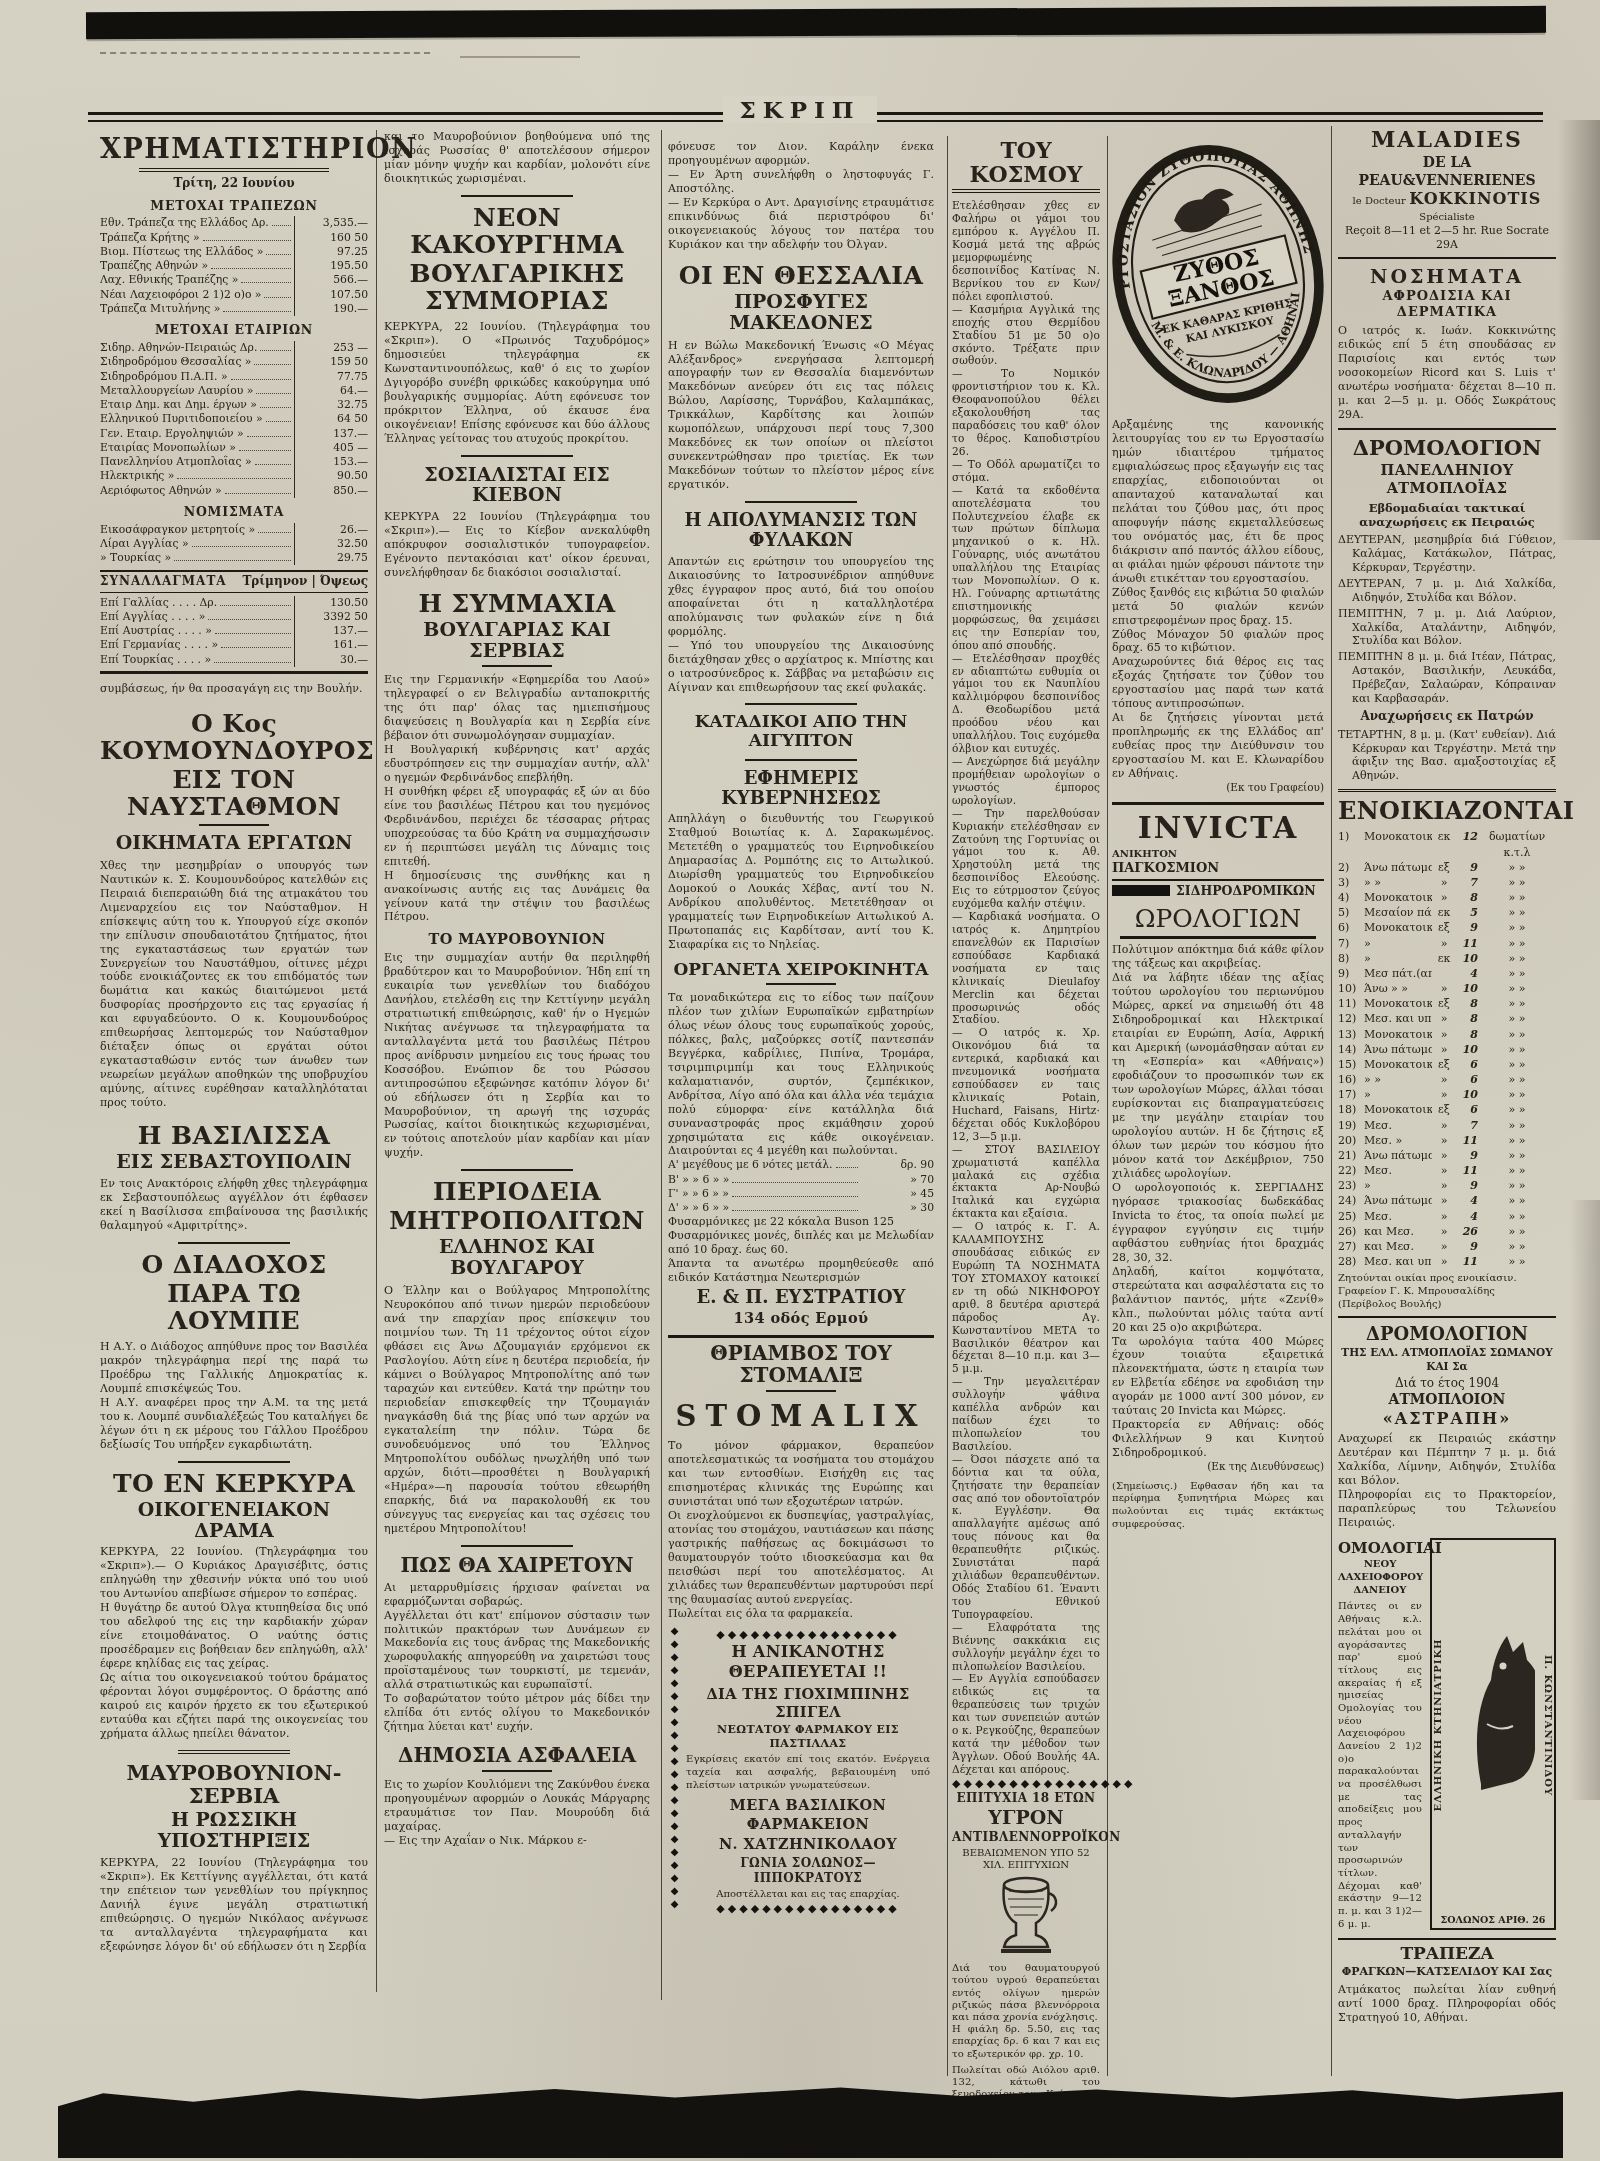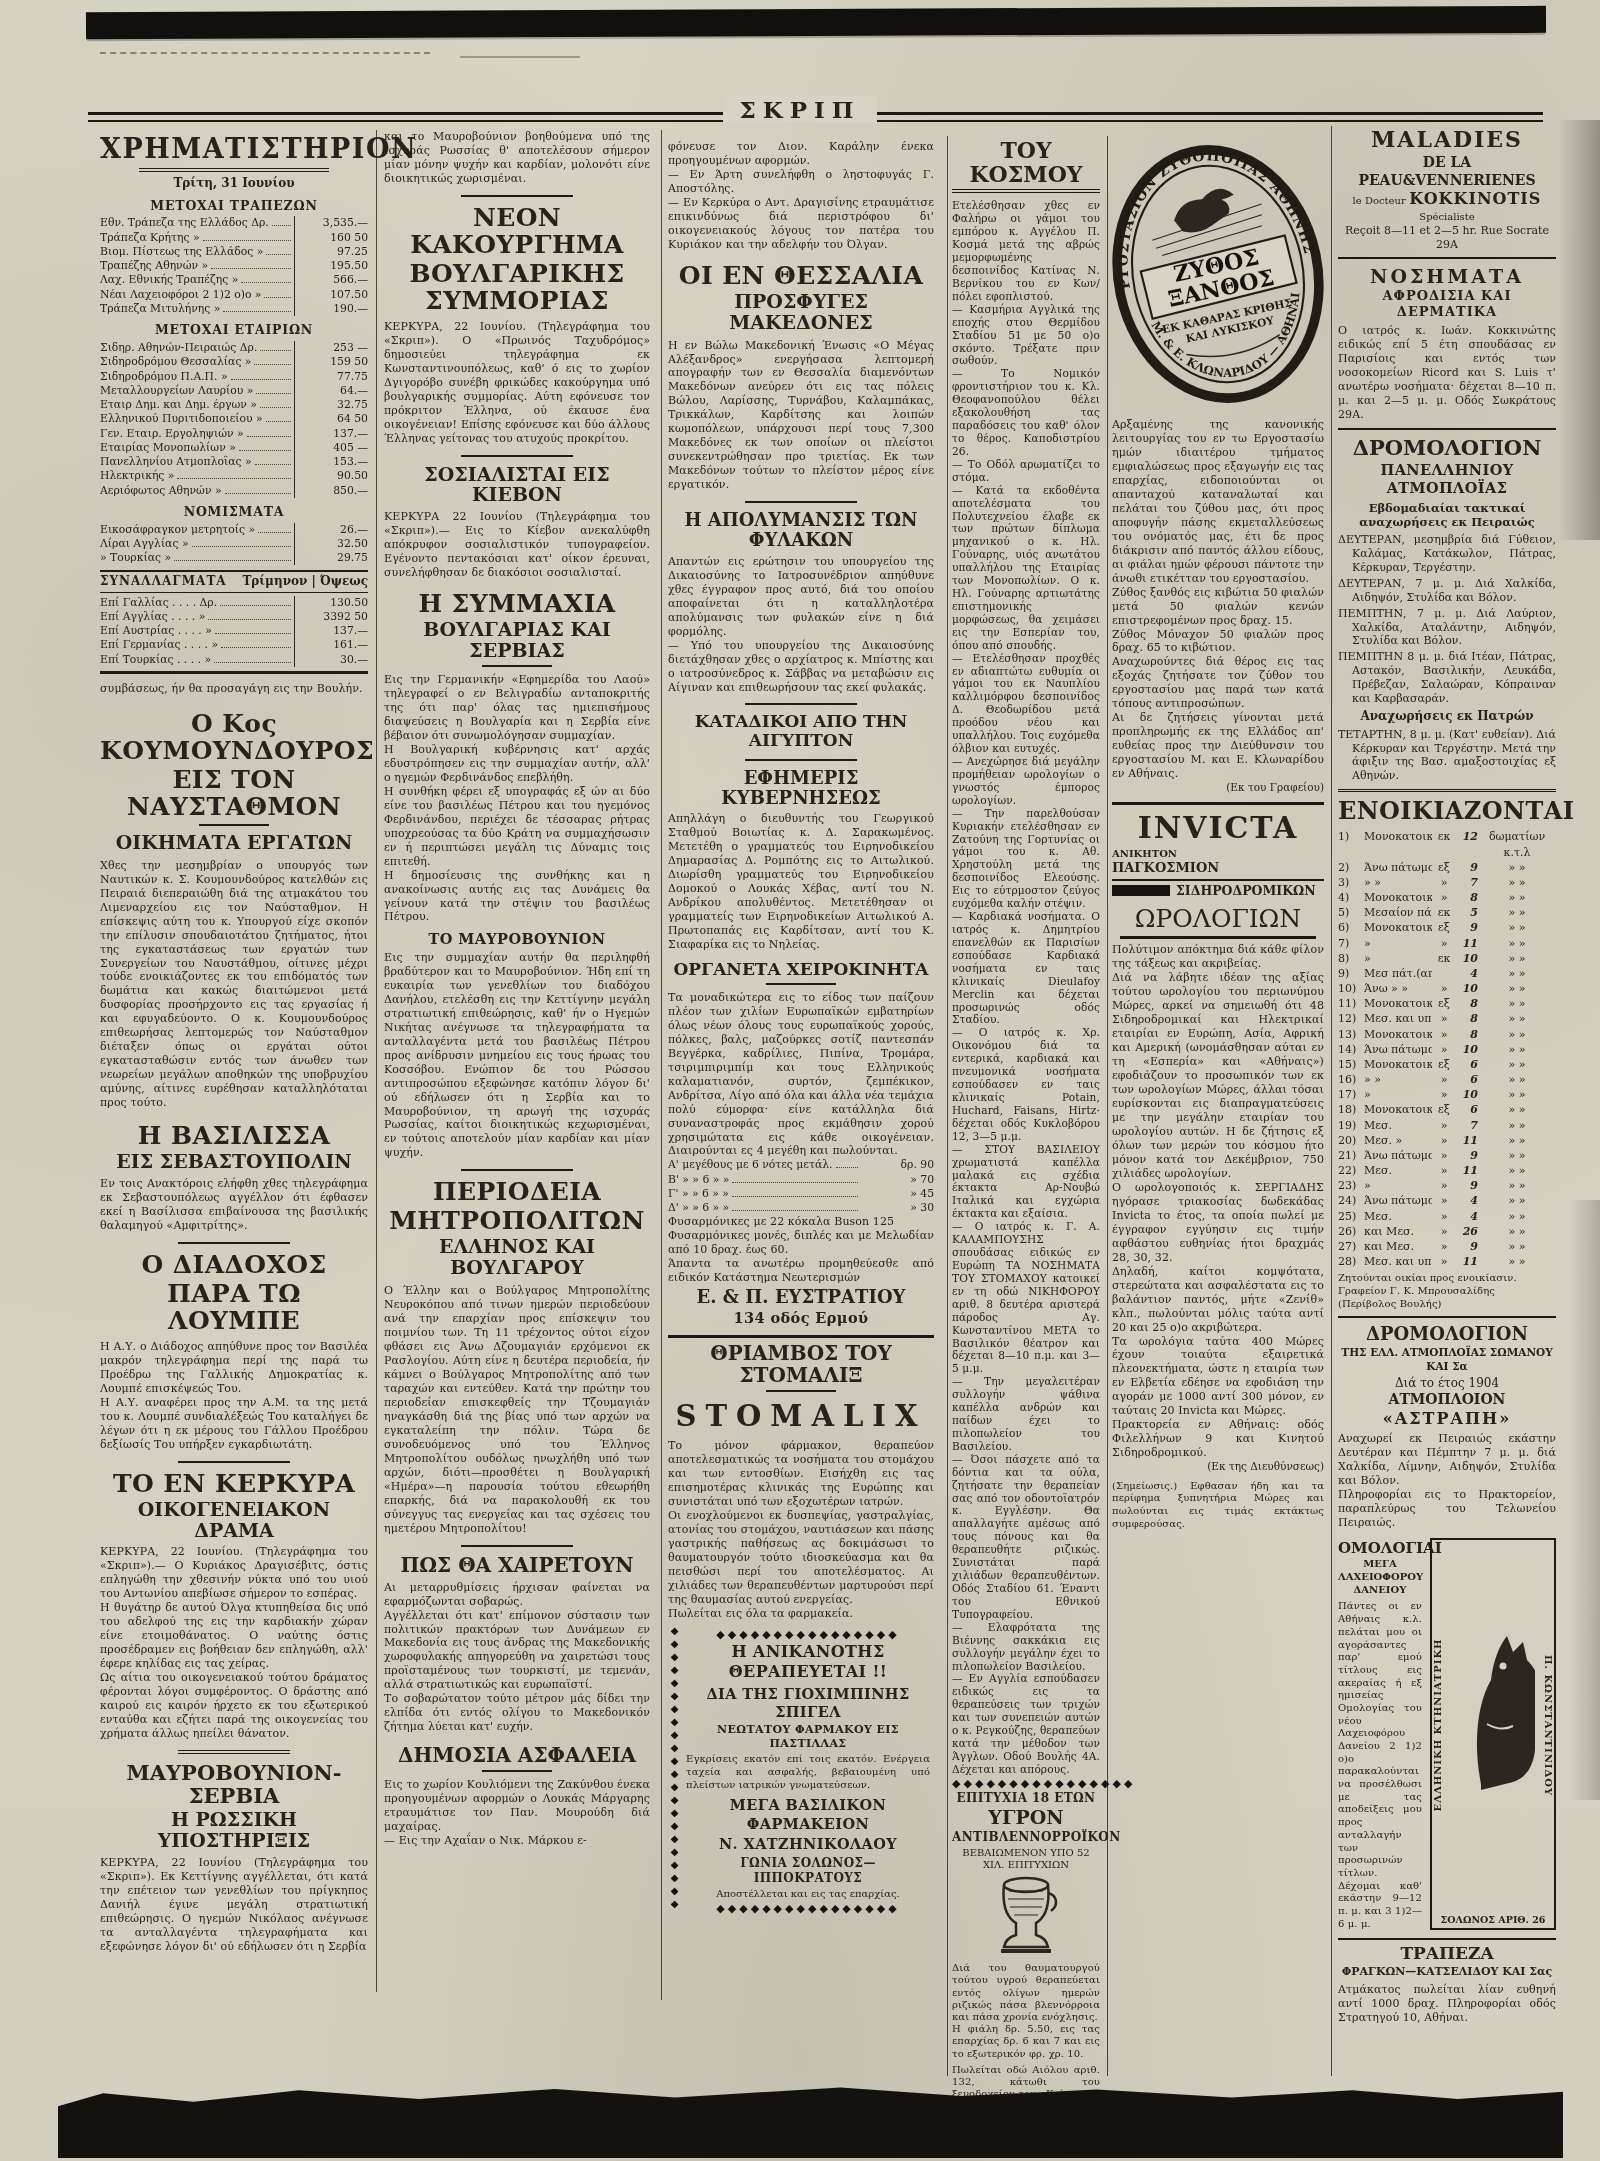--- a/index.html
+++ b/index.html
@@ -93,21 +93,21 @@
   <div class="vrule" style="left:376px;top:130px;height:1862px;"></div>
   <div class="vrule" style="left:661px;top:130px;height:1870px;"></div>
   <div class="vrule" style="left:947px;top:136px;height:1940px;"></div>
   <div class="vrule" style="left:1107px;top:136px;height:1940px;"></div>
   <div class="vrule" style="left:1331px;top:126px;height:1950px;"></div>
 
   <div class="col" style="left:100px;top:128px;width:268px;">
     <section>
       <div class="fin-title">ΧΡΗΜΑΤΙΣΤΗΡΙΟΝ</div>
       <div class="fin-under"></div>
-      <div class="fin-date">Τρίτη, 31 Ιουνίου</div>
+      <div class="fin-date">Τρίτη, 22 Ιουνίου</div>
       <div class="fin-head">ΜΕΤΟΧΑΙ ΤΡΑΠΕΖΩΝ</div>
       <div>
 
       <div class="frow">
             <span class="fn">Εθν. Τράπεζα της Ελλάδος Δρ.</span>
             <span class="dots"></span>
             <span class="val">3,535.—</span>
           </div>
           <div class="frow">
             <span class="fn">Τράπεζα Κρήτης »</span>
@@ -783,21 +783,21 @@
       <div class="center" style="font-size:12px;margin-top:3px;">Διά το έτος 1904</div>
       <div class="center" style="font-size:14px;font-weight:bold;">ΑΤΜΟΠΛΟΙΟΝ</div>
       <div class="center" style="font-size:16px;font-weight:bold;letter-spacing:2px;">«ΑΣΤΡΑΠΗ»</div>
       <div class="body" style="margin-top:3px;">Αναχωρεί εκ Πειραιώς εκάστην Δευτέραν και Πέμπτην 7 μ. μ. διά Χαλκίδα, Λίμνην, Αιδηψόν, Στυλίδα και Βόλον.
 Πληροφορίαι εις το Πρακτορείον, παραπλεύρως του Τελωνείου Πειραιώς.</div>
     </section>
 
     <div class="split" style="margin-top:8px;">
       <section style="flex:1;min-width:0;">
         <div class="h-med" style="font-size:15px;">ΟΜΟΛΟΓΙΑΙ</div>
-        <div class="center" style="font-size:10px;font-weight:bold;">ΜΕΓΑ ΛΑΧΕΙΟΦΟΡΟΥ ΔΑΝΕΙΟΥ</div>
+        <div class="center" style="font-size:10px;font-weight:bold;">ΝΕΟΥ ΛΑΧΕΙΟΦΟΡΟΥ ΔΑΝΕΙΟΥ</div>
         <div class="body small" style="margin-top:4px;">Πάντες οι εν Αθήναις κ.λ. πελάται μου οι αγοράσαντες παρ' εμού τίτλους εις ακεραίας ή εξ ημισείας Ομολογίας του νέου Λαχειοφόρου Δανείου 2 1)2 ο)ο παρακαλούνται να προσέλθωσι με τας αποδείξεις μου προς ανταλλαγήν των προσωρινών τίτλων.
 Δέχομαι καθ' εκάστην 9—12 π. μ. και 3 1)2—6 μ. μ.</div>
       </section>
 
       <section class="horse-box">
         <div class="vtxt-l">ΕΛΛΗΝΙΚΗ ΚΤΗΝΙΑΤΡΙΚΗ</div>
         <div class="vtxt-r">Π. ΚΩΝΣΤΑΝΤΙΝΙΔΟΥ</div>
         <div class="center" style="margin-top:60px;">
           <svg width="84" height="190" viewBox="0 0 84 190">
             <path d="M30,180 c-8,-40 -4,-80 10,-104 c2,-18 8,-34 16,-44 l6,16 l10,-10 l4,18 c12,12 16,28 14,46 l-6,44 c-2,18 -10,28 -22,32 l-32,8 z" fill="#2b261f"></path>

